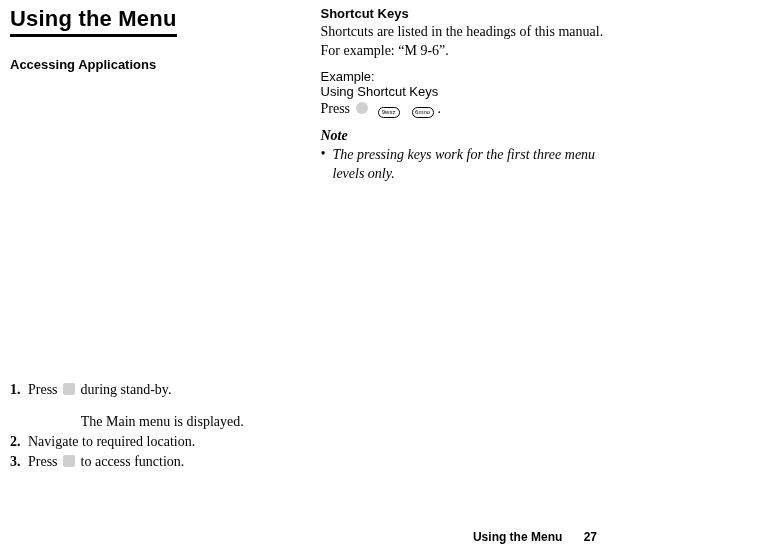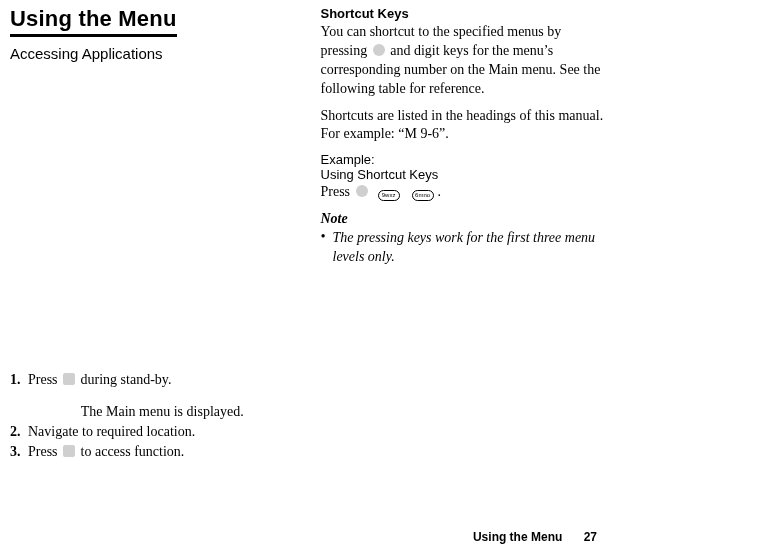--- a/index.html
+++ b/index.html
@@ -1,21 +1,21 @@
 <!DOCTYPE html>
 <html><head>
 <meta charset="utf-8">
 <style>
   * { box-sizing: border-box; margin: 0; padding: 0; }
   html, body { width: 784px; height: 552px; font-family: "Times New Roman", Times, serif; font-size: 14px; color: #000; background: #fff; }
   .page { width: 633px; height: 552px; position: relative; padding: 6px 26px 8px 10px; }
   .columns { display: flex; gap: 24px; height: 502px; }
   .col { flex: 1 1 50%; }
   .left h1 { font-family: Arial, Helvetica, sans-serif; font-size: 22px; font-weight: 700; letter-spacing: 0.2px; border-bottom: 3px solid #000; padding-bottom: 2px; margin-bottom: 6px; display: inline-block; }
-  .left h2 { font-family: Arial, Helvetica, sans-serif; font-size: 15px; font-weight: 400; margin-top: 2px; }
+  .left h2 { font-family: Arial, Helvetica, sans-serif; font-size: 13px; font-weight: 700; margin-top: 14px; }
   .spacer-lg { height: 310px; }
   ol.steps { list-style: none; padding-left: 0; }
   ol.steps li { margin-bottom: 4px; position: relative; padding-left: 18px; }
   ol.steps li .num { position: absolute; left: 0; top: 0; font-weight: 700; }
   ol.steps li .sub { display: block; margin-top: 16px; text-align: center; }
   .circle { display: inline-block; width: 12px; height: 12px; border-radius: 2px; background: #cfcfcf; vertical-align: -1px; margin: 0 2px; }
   .round { border-radius: 50%; }
   .oval { display: inline-block; width: 22px; height: 11px; border: 1px solid #000; border-radius: 6px; vertical-align: -1px; margin: 0 4px 0 8px; font-size: 6px; text-align: center; line-height: 9px; font-family: Arial, sans-serif; }
   .right h3 { font-family: Arial, Helvetica, sans-serif; font-size: 13px; font-weight: 700; margin-bottom: 2px; }
   .right p { line-height: 1.35; margin-bottom: 8px; }
@@ -53,23 +53,20 @@
         </li>
         <li>
           <span class="num">3.</span>
           <span>Press </span><span class="circle"></span><span> to access function.</span>
         </li>
       </ol>
     </div>
 
     <div class="col right">
       <h3>Shortcut Keys</h3>
-      <p>
-        <span>You can shortcut to the specified menus by pressing </span><span class="circle round"></span><span> and digit keys for the menu’s corresponding number on the Main menu. See the following table for reference.</span>
-      </p>
       <p>Shortcuts are listed in the headings of this manual. For example: “M 9-6”.</p>
 
       <div class="example-row">
         <div class="example-label">Example:</div>
         <div class="example-body">
           <div>Using Shortcut Keys</div>
           <div class="press">
             <span>Press </span><span class="circle round"></span><span class="oval">9wxz</span><span class="oval">6mno</span><span>.</span>
           </div>
         </div>

